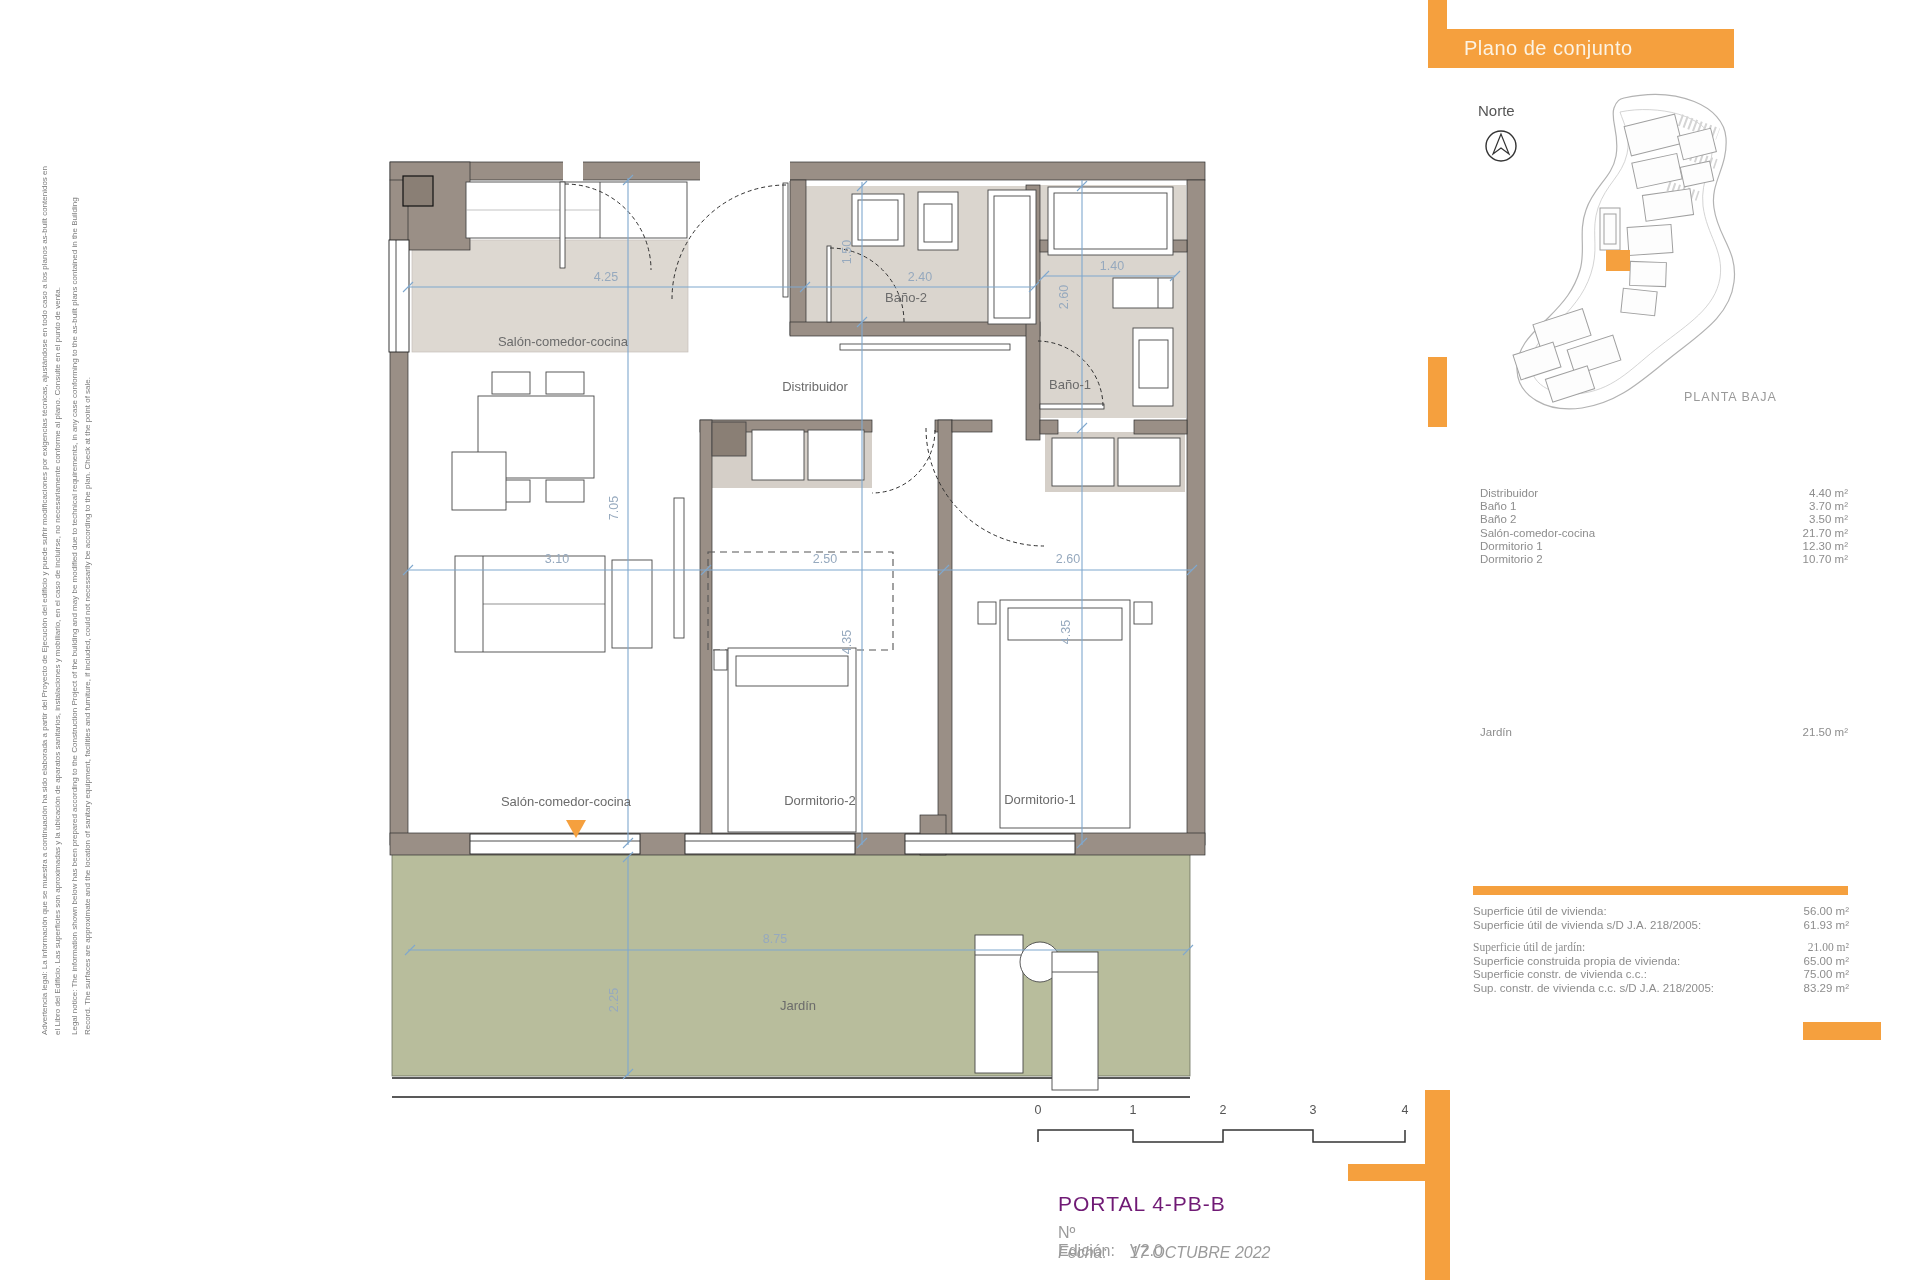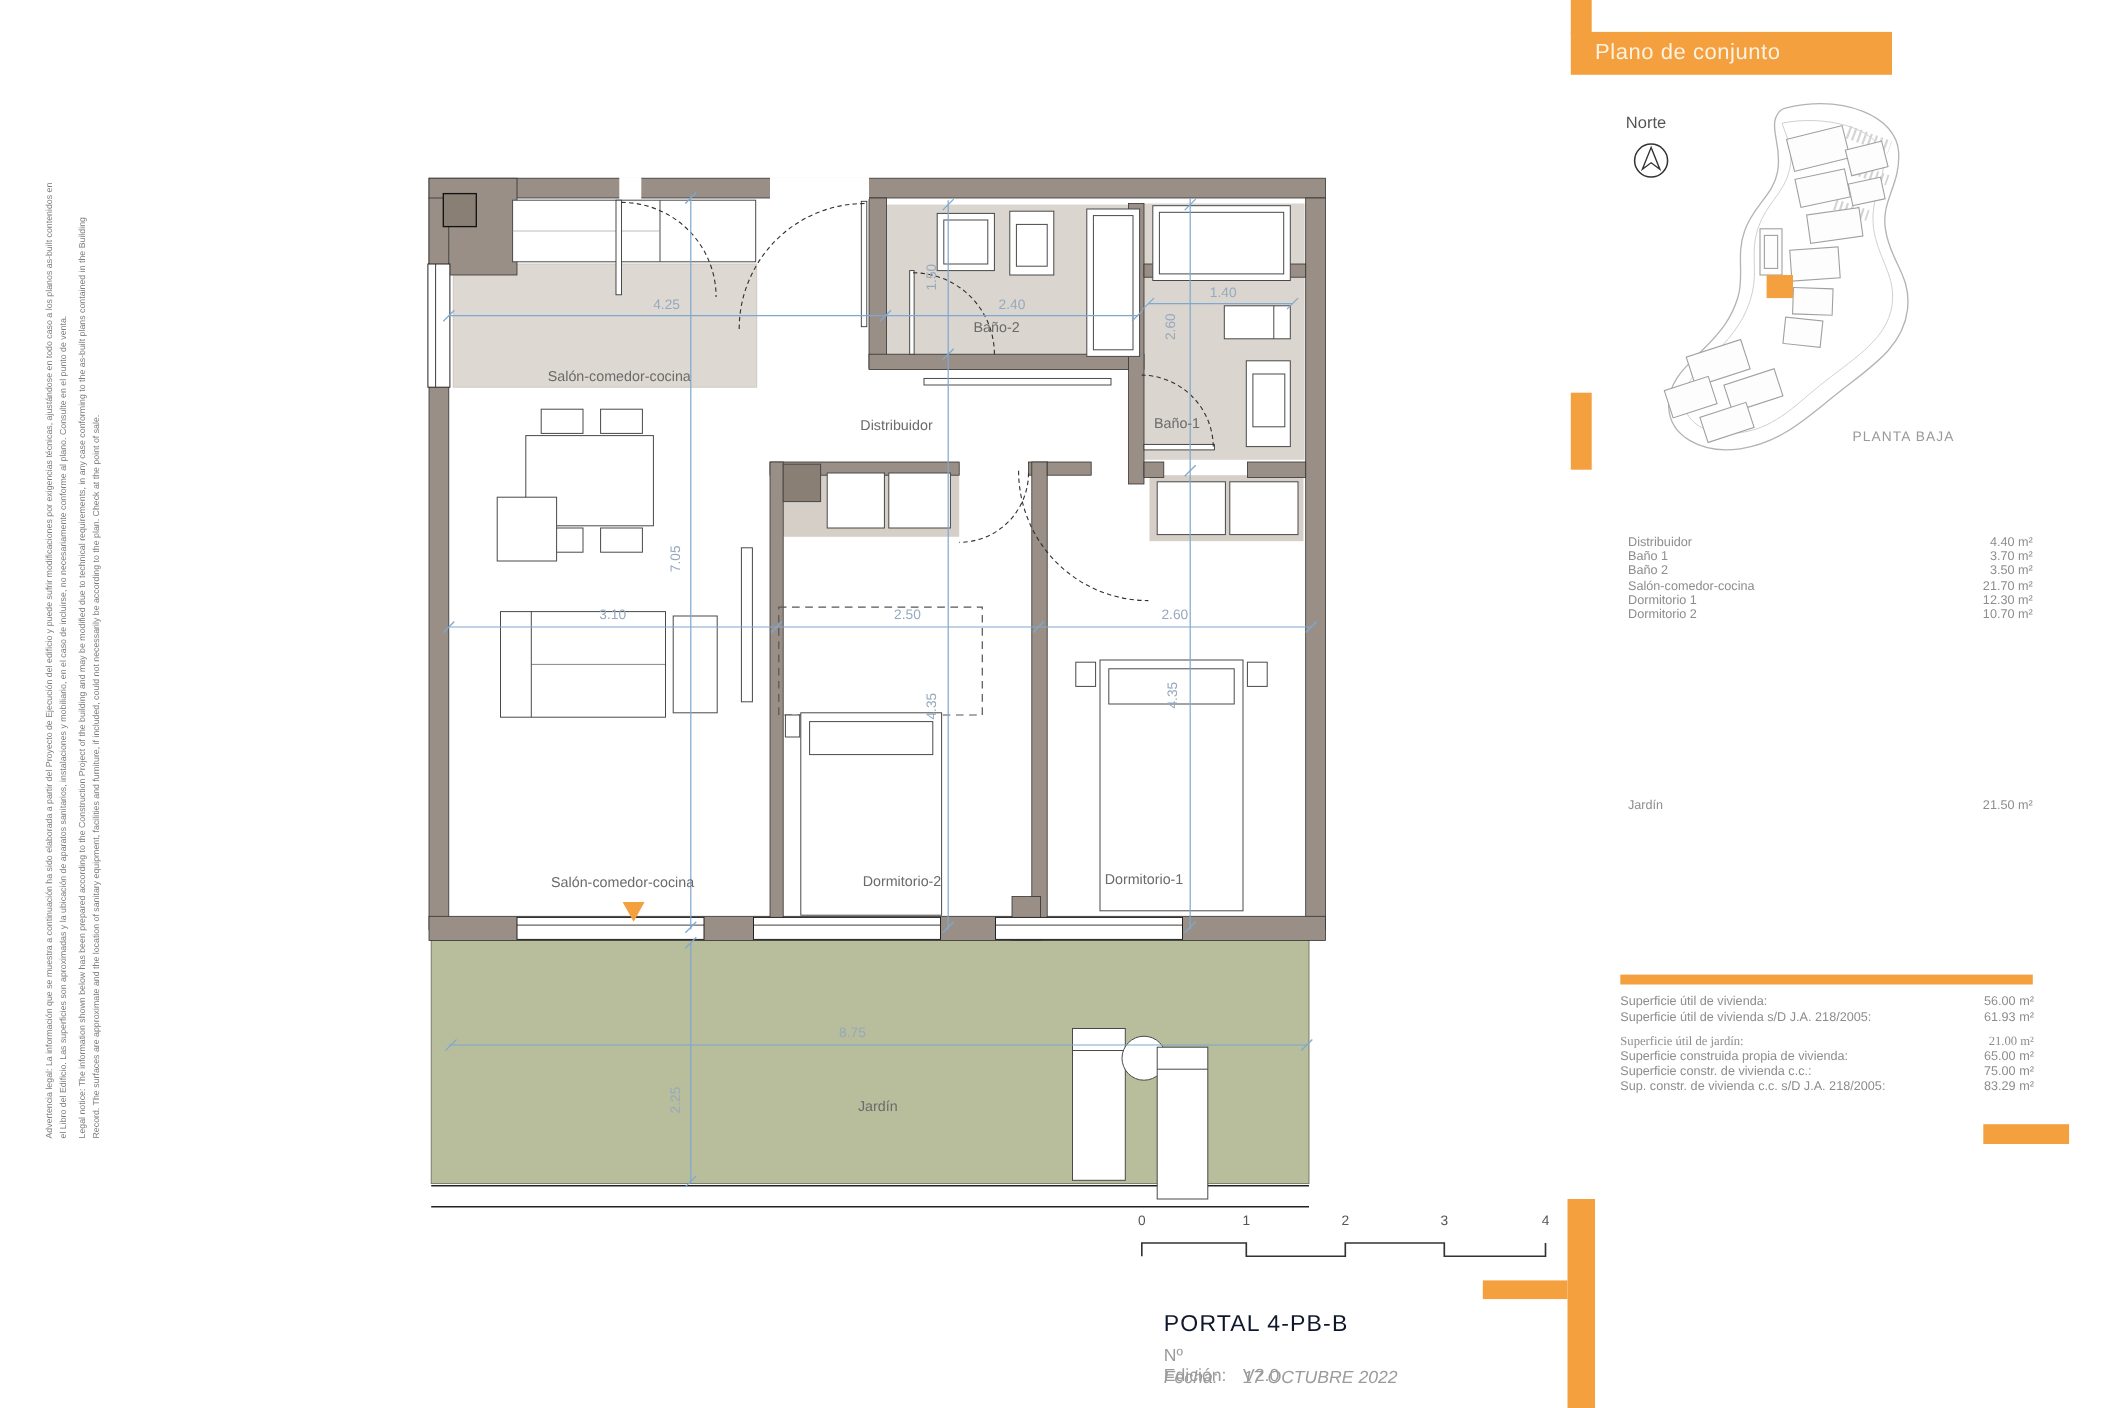--- a/index.html
+++ b/index.html
@@ -1,33 +1,33 @@
 <!DOCTYPE html>
 <html><head>
 <meta charset="utf-8">
 <style>
   html,body{margin:0;padding:0;background:#e8e8e8;}
   .page{position:relative;width:1920px;height:1280px;background:#ffffff;overflow:hidden;
         font-family:"Liberation Sans",sans-serif;}
   .abs{position:absolute;}
   .orange{background:#F5A03E;}
-  .banner{color:#FCF3E3;font-size:20px;line-height:39px;padding-left:22px;letter-spacing:.5px;}
+  .banner{color:#FCF3E3;font-size:20px;line-height:39px;padding-left:36px;letter-spacing:.5px;}
   
   .legal{position:absolute;transform:rotate(-90deg);transform-origin:0 0;
          white-space:nowrap;font-size:8px;color:#7c7c7c;letter-spacing:0px;}
   
   .tbl{position:absolute;left:1480px;top:487px;width:368px;}
   .trow{display:flex;justify-content:space-between;font-size:11.5px;line-height:13.2px;color:#8d8d8d;}
   .trow .v{text-align:right;}
   .garden-row{position:absolute;left:1480px;top:726px;width:368px;}
   .sum{position:absolute;left:1473px;top:905px;width:376px;}
   .sum .trow{line-height:13.6px;}
   .gap10{margin-top:9px;font-family:Liberation Serif, serif;} .gap17{}
   
-  .portal{position:absolute;left:1058px;top:1192px;font-size:21px;color:#0f172a;letter-spacing:1px;}
+  .portal{position:absolute;left:1058px;top:1192px;font-size:21px;color:#701a75;letter-spacing:1px;}
   .tb-row{position:absolute;font-size:16px;color:#9b9b9b;}
   .tb-row .lbl{display:inline-block;width:72px;}
   svg text{font-family:"Liberation Sans",sans-serif;}
 </style>
 </head>
 <body>
 
 <div class="page">
 
   <div class="legal" style="left:40px;top:1035px;">Advertencia legal: La información que se muestra a continuación ha sido elaborada a partir del Proyecto de Ejecución del edificio y puede sufrir modificaciones por exigencias técnicas, ajustándose en todo caso a los planos as-built contenidos en</div>

